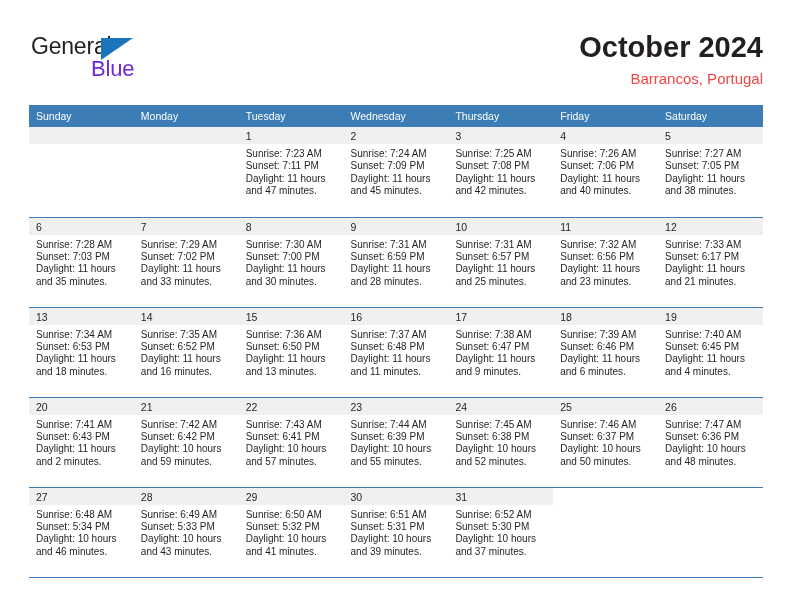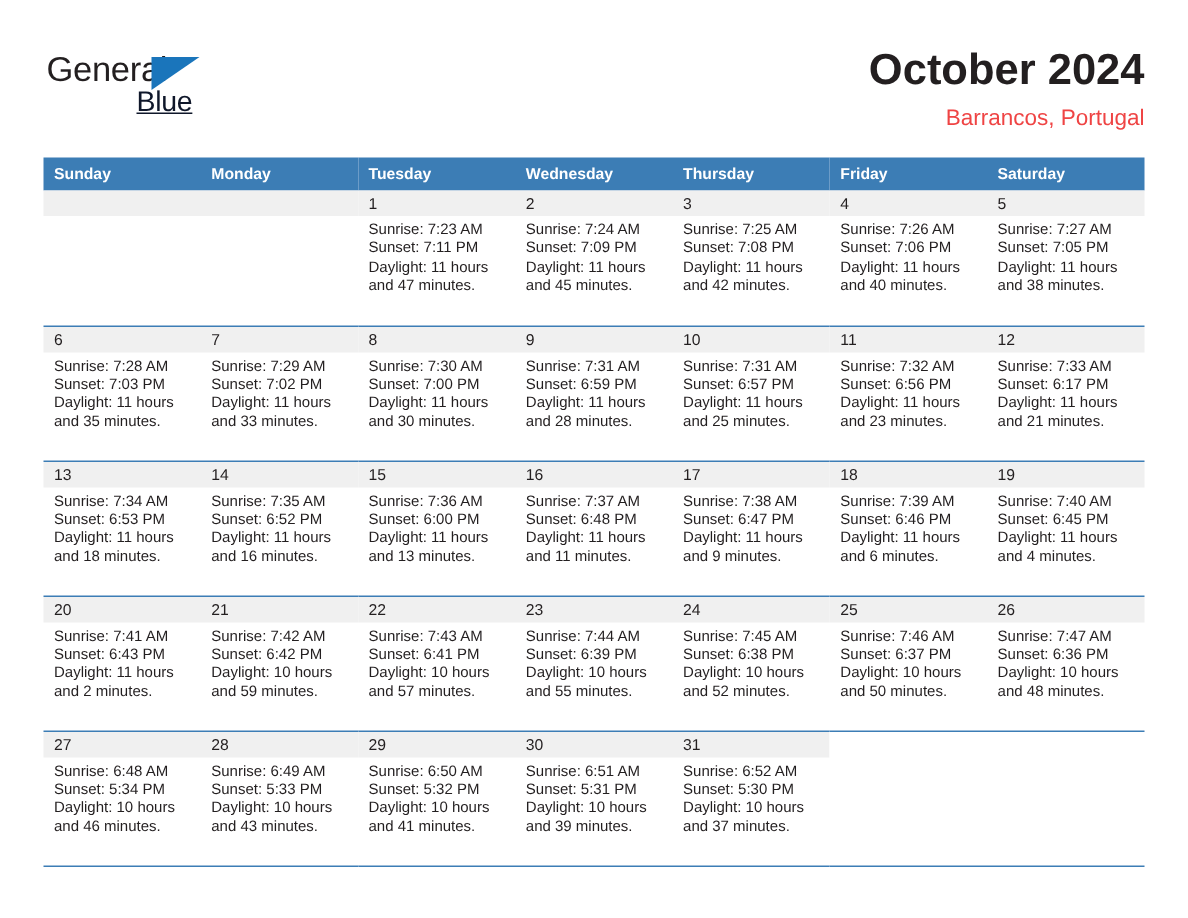--- a/index.html
+++ b/index.html
@@ -55,25 +55,24 @@
     top: 8px;
     width: 0;
     height: 0;
     border-left: 32px solid #1a75bb;
     border-bottom: 22px solid transparent;
   }
   .brand-blue {
     position: absolute;
     left: 62px;
     top: 26px;
-    font-size: 19px;
+    font-size: 22px;
     letter-spacing: -0.2px;
-    color: #0f172a;
+    color: #6d28d9;
     line-height: 26px;
-    text-decoration: underline;
   }
 
   .titles {
     position: absolute;
     right: 0;
     top: 0;
     text-align: right;
   }
   .month-title {
     font-size: 29px;
@@ -101,21 +100,21 @@
     table-layout: fixed;
   }
   .calendar col {
     width: 104.857px;
   }
 
   .weekday-row th {
     background: #3c7db5;
     color: #ffffff;
     font-size: 10.5px;
-    font-weight: bold;
+    font-weight: normal;
     text-align: left;
     padding: 5px 0 5px 7px;
     height: 19px;
     vertical-align: middle;
     box-sizing: border-box;
   }
 
   .week-row td {
     padding: 0;
     vertical-align: top;
@@ -368,21 +367,21 @@
                 <div>Daylight: 11 hours</div>
                 <div>and 16 minutes.</div>
               </div>
             </div>
           </td>
           <td>
             <div class="cell">
               <div class="daynum-band">15</div>
               <div class="details">
                 <div>Sunrise: 7:36 AM</div>
-                <div>Sunset: 6:00 PM</div>
+                <div>Sunset: 6:50 PM</div>
                 <div>Daylight: 11 hours</div>
                 <div>and 13 minutes.</div>
               </div>
             </div>
           </td>
           <td>
             <div class="cell">
               <div class="daynum-band">16</div>
               <div class="details">
                 <div>Sunrise: 7:37 AM</div>

